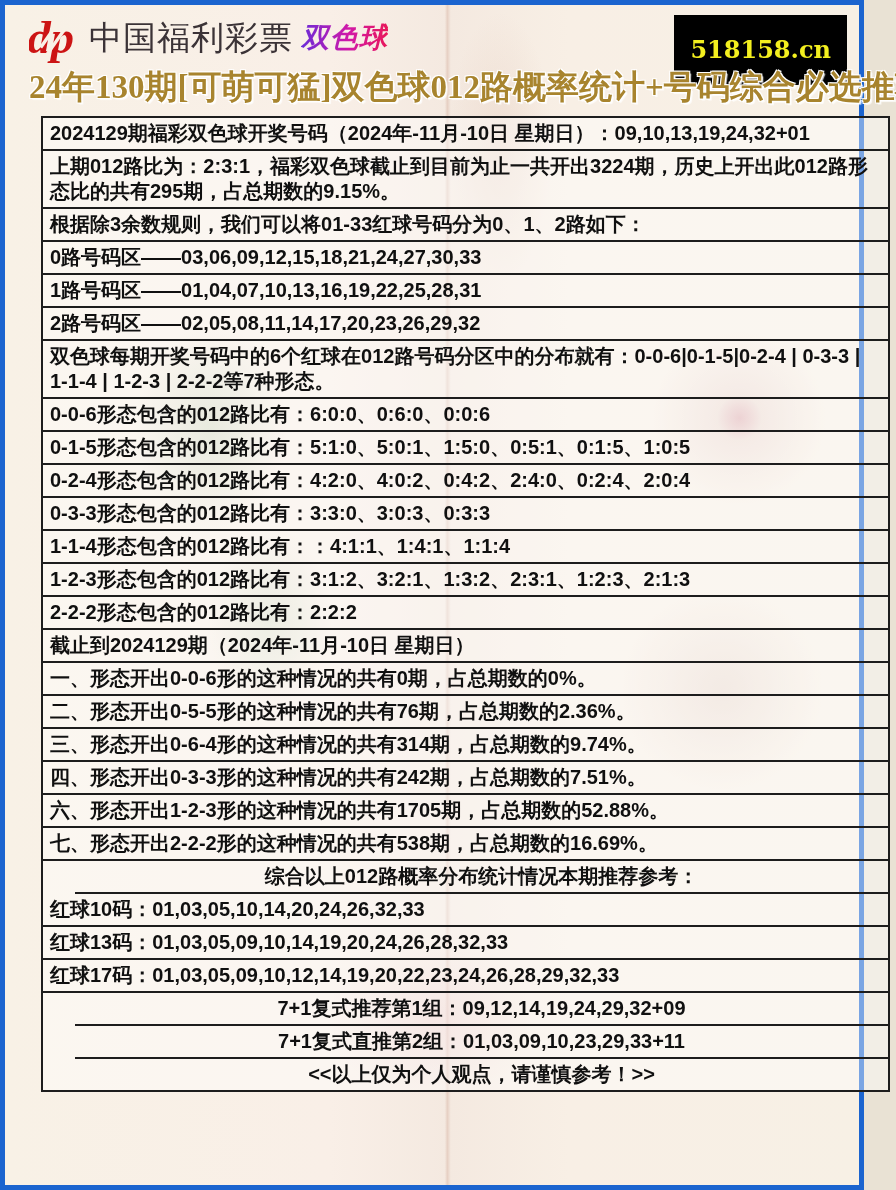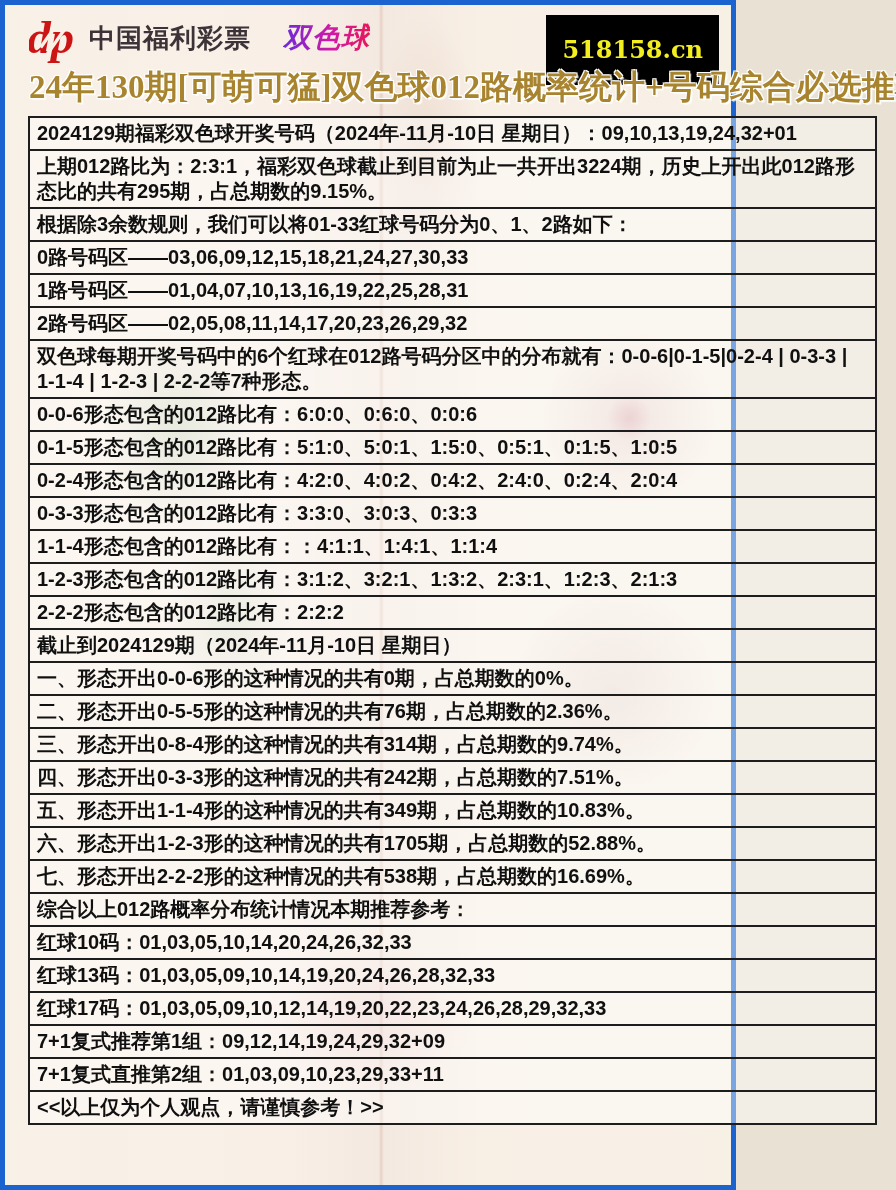--- a/index.html
+++ b/index.html
@@ -2,80 +2,80 @@
 <html style="--frame-blue: #1b64cf; --title-gold: #a8842e; --badge-bg: #000000; --badge-text: #f3ef1f; --logo-red: #cc1414; --brand-magenta: #c01fa8; --row-border: #1d1d1d; --text: #101010; --page-bg: #f8f1e6;"><head>
 <meta charset="utf-8">
 <style>
   html,body{margin:0;padding:0;}
   body{
     width:896px;height:1190px;overflow:hidden;
     font-family:"Liberation Sans",sans-serif;
     background:#e9e2d4;
   }
   .page{
-    position:relative;width:736px;height:1190px;box-sizing:border-box;
+    position:relative;width:864px;height:1190px;box-sizing:border-box;
     border:5px solid var(--frame-blue,#1b64cf);
     background:
       linear-gradient(90deg,#f8f1e6 0%,#f9efe7 38%,#f4e9e0 52%,#f8efe5 66%,#f7f0e5 100%);
   }
   .bg-decor{
     position:absolute;inset:0;pointer-events:none;
     background:
       radial-gradient(ellipse 110px 150px at 24% 36%, rgba(140,170,125,.30), transparent 70%),
       radial-gradient(ellipse 90px 130px at 31% 52%, rgba(150,185,140,.26), transparent 70%),
       radial-gradient(circle 120px at 86% 35%, rgba(200,150,150,.28), transparent 72%),
       radial-gradient(circle 28px at 86% 35%, rgba(215,130,150,.45), transparent 80%),
       radial-gradient(circle 140px at 84% 58%, rgba(190,150,140,.22), transparent 72%),
       radial-gradient(ellipse 150px 110px at 50% 86%, rgba(225,150,160,.22), transparent 70%),
       radial-gradient(ellipse 70px 180px at 58% 12%, rgba(210,170,150,.20), transparent 75%),
       linear-gradient(90deg, transparent 51.5%, rgba(205,160,140,.35) 51.8%, transparent 52.2%);
   }
   header{position:relative;height:106px;}
   .logo{position:absolute;left:24px;top:8px;display:flex;align-items:center;gap:8px;}
   .logo-mark svg{display:block;}
   .logo-text{
-    font-weight:bold;font-size:26px;color:#3b3337;
+    font-weight:normal;font-size:33px;color:#3b3337;
     font-family:"Liberation Sans",sans-serif;letter-spacing:1px;
   }
   .brand{
     font-weight:bold;font-size:28px;font-style:italic;letter-spacing:1px;
-    color:#c01fa8;font-family:Liberation Mono, monospace;margin-left:24px;
+    color:#c01fa8;font-family:Liberation Mono, monospace;
   }
   @supports ((-webkit-background-clip:text) or (background-clip:text)){
     .brand{
       background:linear-gradient(90deg,#6a2bd8 0%,#d118a8 55%,#e8185a 100%);
       -webkit-background-clip:text;background-clip:text;color:transparent;
     }
   }
   .badge{
     position:absolute;right:12px;top:10px;
     background:var(--badge-bg,#000);color:var(--badge-text,#f3ef1f);
     font-family:"DejaVu Serif",serif;font-weight:bold;font-size:24px;
     padding:20px 16px;line-height:30px;cursor:pointer;
   }
   .title{
     position:absolute;left:16px;top:52px;margin:8px;white-space:nowrap;
     font-family:"Liberation Serif",serif;font-weight:bold;font-size:33px;
     color:var(--title-gold,#a8842e);
     text-shadow:1px 1px 0 #fff,-1px -1px 0 #fff,1px -1px 0 #fff,-1px 1px 0 #fff,2px 2px 1px rgba(255,255,255,.8);
   }
   .table{
-    position:absolute;left:23px;top:111px;width:849px;box-sizing:border-box;
+    position:absolute;left:36px;top:111px;width:849px;box-sizing:border-box;
     border:2px solid var(--row-border,#1d1d1d);
     background:rgba(255,255,255,.42);
   }
   .row{
     border-bottom:2px solid var(--row-border,#1d1d1d);
     padding:3px 7px;
     font-weight:bold;font-size:20px;line-height:25px;
     color:var(--text,#101010);
     font-family:"Liberation Sans",sans-serif;
   }
   .row:last-child{border-bottom:none;}
-  .row.center{}
+  .row.center{text-align:center;margin-left:32px;}
 </style>
 </head>
 <body>
 
 <div class="page">
   <div class="bg-decor"></div>
 
   <header>
     <div class="logo">
       <span class="logo-mark">
@@ -105,23 +105,22 @@
       <div class="row">0-0-6形态包含的012路比有：6:0:0、0:6:0、0:0:6</div>
       <div class="row">0-1-5形态包含的012路比有：5:1:0、5:0:1、1:5:0、0:5:1、0:1:5、1:0:5</div>
       <div class="row">0-2-4形态包含的012路比有：4:2:0、4:0:2、0:4:2、2:4:0、0:2:4、2:0:4</div>
       <div class="row">0-3-3形态包含的012路比有：3:3:0、3:0:3、0:3:3</div>
       <div class="row">1-1-4形态包含的012路比有：：4:1:1、1:4:1、1:1:4</div>
       <div class="row">1-2-3形态包含的012路比有：3:1:2、3:2:1、1:3:2、2:3:1、1:2:3、2:1:3</div>
       <div class="row">2-2-2形态包含的012路比有：2:2:2</div>
       <div class="row">截止到2024129期（2024年-11月-10日 星期日）</div>
       <div class="row">一、形态开出0-0-6形的这种情况的共有0期，占总期数的0%。</div>
       <div class="row">二、形态开出0-5-5形的这种情况的共有76期，占总期数的2.36%。</div>
-      <div class="row">三、形态开出0-8-4形的这种情况的共有314期，占总期数的9.74%。</div>
+      <div class="row">三、形态开出0-6-4形的这种情况的共有314期，占总期数的9.74%。</div>
       <div class="row">四、形态开出0-3-3形的这种情况的共有242期，占总期数的7.51%。</div>
-      <div class="row">五、形态开出1-1-4形的这种情况的共有349期，占总期数的10.83%。</div>
       <div class="row">六、形态开出1-2-3形的这种情况的共有1705期，占总期数的52.88%。</div>
       <div class="row">七、形态开出2-2-2形的这种情况的共有538期，占总期数的16.69%。</div>
       <div class="row center">综合以上012路概率分布统计情况本期推荐参考：</div>
       <div class="row">红球10码：01,03,05,10,14,20,24,26,32,33</div>
       <div class="row">红球13码：01,03,05,09,10,14,19,20,24,26,28,32,33</div>
       <div class="row">红球17码：01,03,05,09,10,12,14,19,20,22,23,24,26,28,29,32,33</div>
       <div class="row center">7+1复式推荐第1组：09,12,14,19,24,29,32+09</div>
       <div class="row center">7+1复式直推第2组：01,03,09,10,23,29,33+11</div>
       <div class="row center">&lt;&lt;以上仅为个人观点，请谨慎参考！&gt;&gt;</div>
     </main>

